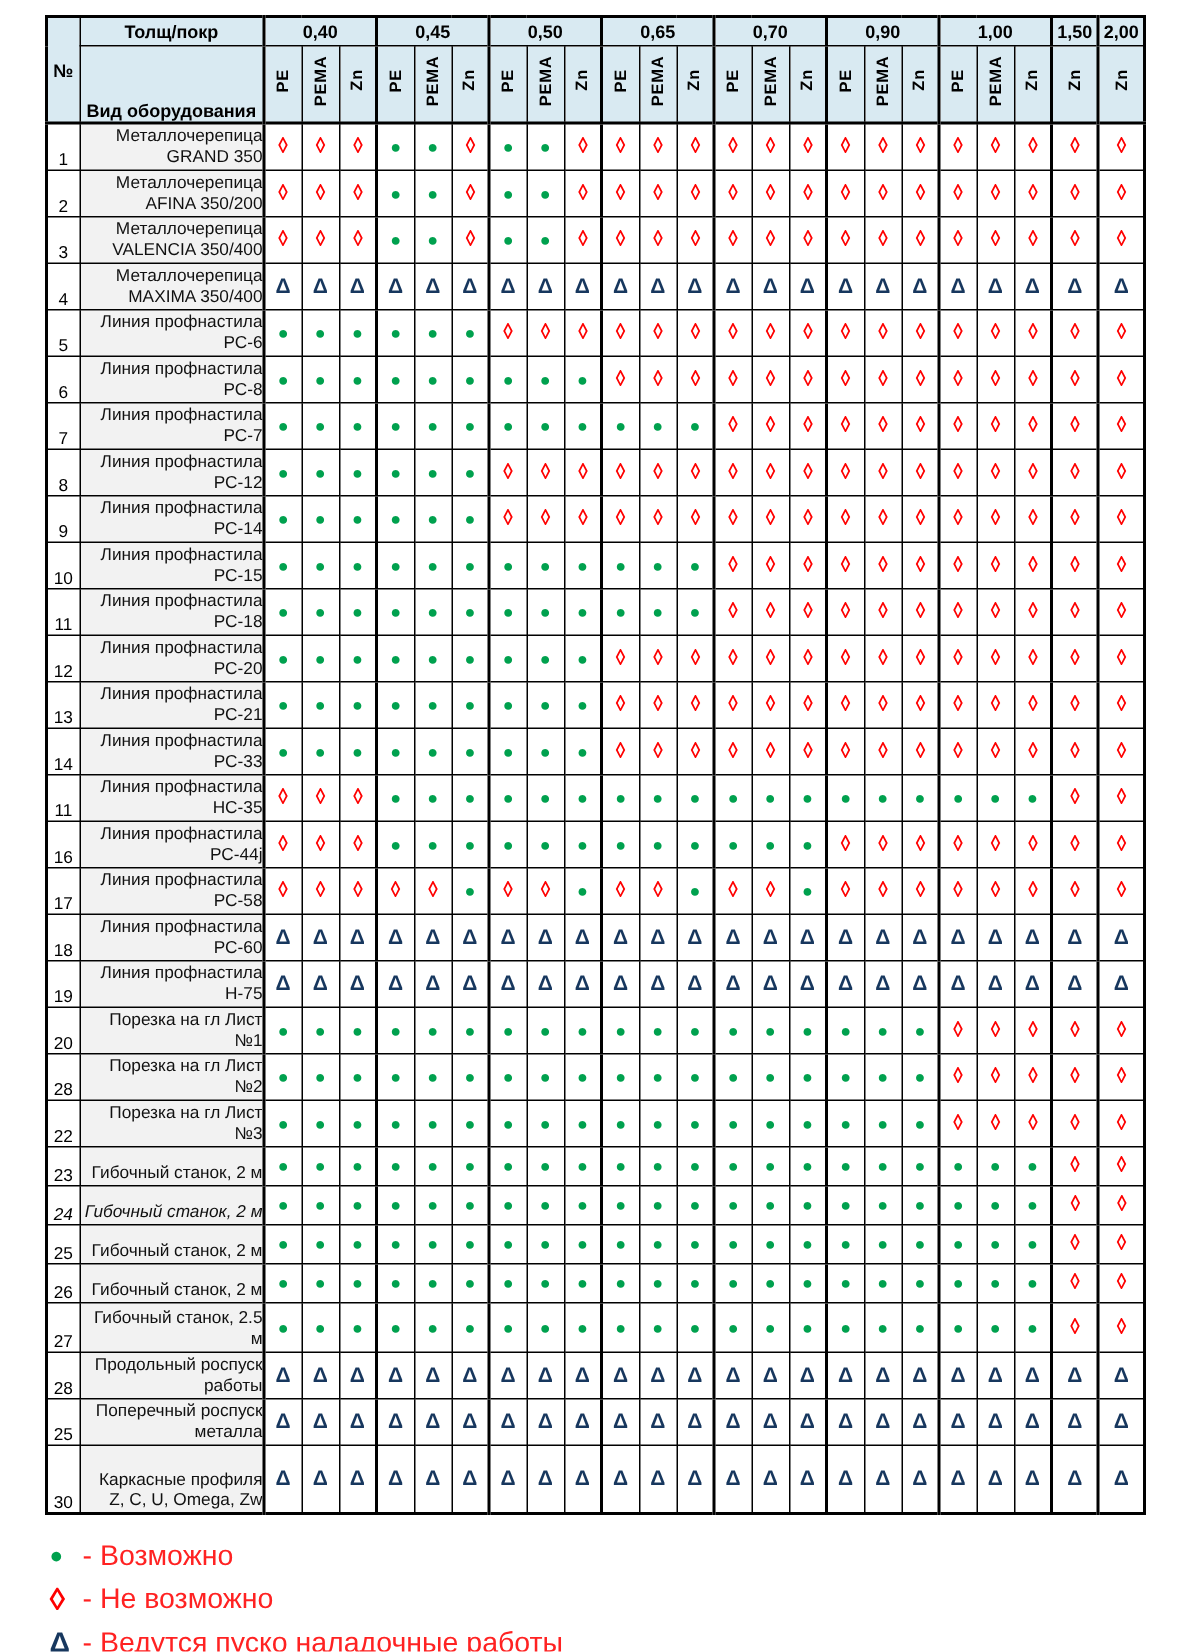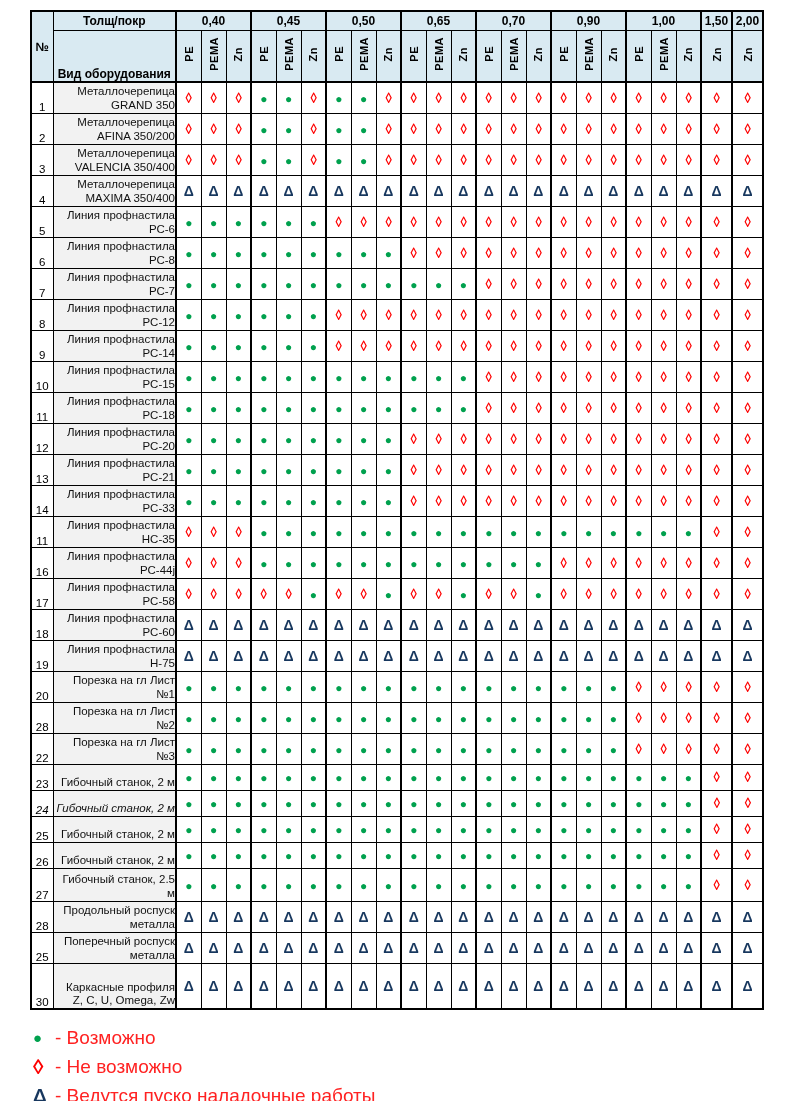--- a/index.html
+++ b/index.html
@@ -846,21 +846,21 @@
           <td class="sym-cell"><span class="sym-dot">●</span></td>
           <td class="sym-cell"><span class="sym-dot">●</span></td>
           <td class="sym-cell grp-b"><span class="sym-dot">●</span></td>
           <td class="sym-cell"><span class="sym-dot">●</span></td>
           <td class="sym-cell"><span class="sym-dot">●</span></td>
           <td class="sym-cell grp-b"><span class="sym-diamond">◊</span></td>
           <td class="sym-cell grp-b"><span class="sym-diamond">◊</span></td>
         </tr>
         <tr style="height: 31px;">
           <td class="num-cell">28</td>
-          <td class="name-cell">Продольный роспуск металла</td>
+          <td class="name-cell">Продольный роспуск работы</td>
           <td class="sym-cell grp-b"><span class="sym-triangle">Δ</span></td>
           <td class="sym-cell"><span class="sym-triangle">Δ</span></td>
           <td class="sym-cell"><span class="sym-triangle">Δ</span></td>
           <td class="sym-cell grp-b"><span class="sym-triangle">Δ</span></td>
           <td class="sym-cell"><span class="sym-triangle">Δ</span></td>
           <td class="sym-cell"><span class="sym-triangle">Δ</span></td>
           <td class="sym-cell grp-b"><span class="sym-triangle">Δ</span></td>
           <td class="sym-cell"><span class="sym-triangle">Δ</span></td>
           <td class="sym-cell"><span class="sym-triangle">Δ</span></td>
           <td class="sym-cell grp-b"><span class="sym-triangle">Δ</span></td>

